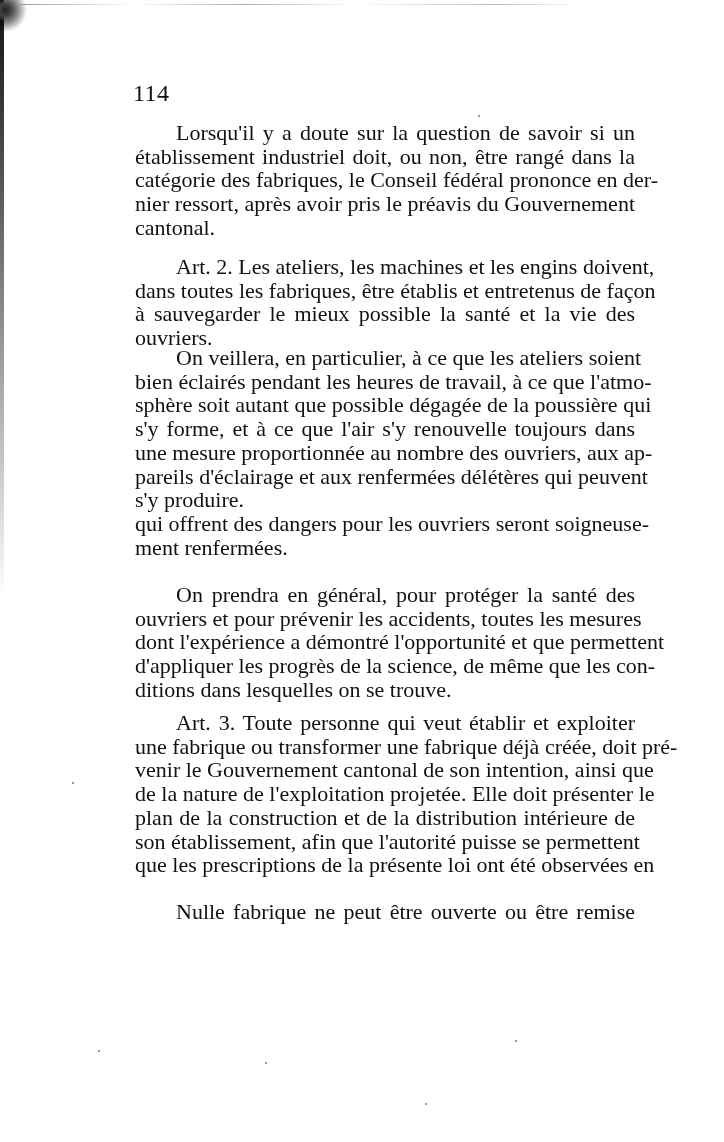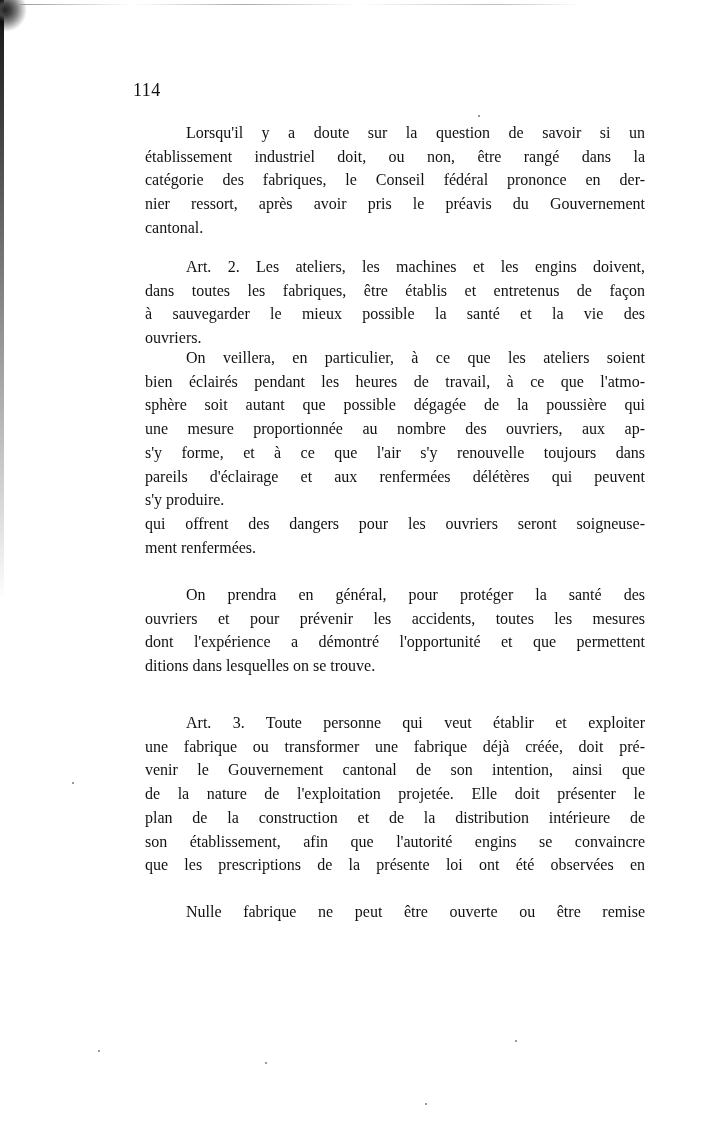--- a/index.html
+++ b/index.html
@@ -30,28 +30,28 @@
     .scan-topline {
       position: absolute;
       left: 20px; top: 4px;
       width: 560px; height: 1px;
       background: linear-gradient(90deg, #999, rgba(255,255,255,0) 20%, #aaa 40%, rgba(255,255,255,0) 60%, #bbb 85%, rgba(255,255,255,0));
     }
     .page-number {
       position: absolute;
       left: 133px;
       top: 80px;
-      font-size: 18px;
+      font-size: 24px;
       letter-spacing: 0.5px;
     }
     .text-block {
       position: absolute;
-      left: 145px;
+      left: 135px;
       width: 500px;
-      font-size: 16px;
+      font-size: 22px;
       line-height: 23.7px;
     }
     .line {
       display: block;
       text-align: justify;
       text-align-last: justify;
       white-space: nowrap;
     }
     .line.last {
       text-align-last: left;
@@ -87,45 +87,46 @@
   <span class="line indent">Art. 2. Les ateliers, les machines et les engins doivent,</span>
   <span class="line">dans toutes les fabriques, être établis et entretenus de façon</span>
   <span class="line">à sauvegarder le mieux possible la santé et la vie des</span>
   <span class="line last">ouvriers.</span>
 </div>
 
 <div class="text-block" style="top:346px;">
   <span class="line indent">On veillera, en particulier, à ce que les ateliers soient</span>
   <span class="line">bien éclairés pendant les heures de travail, à ce que l'atmo-</span>
   <span class="line">sphère soit autant que possible dégagée de la poussière qui</span>
+  <span class="line">s'y forme, et à ce que l'air s'y renouvelle toujours dans</span>
   <span class="line">une mesure proportionnée au nombre des ouvriers, aux ap-</span>
-  <span class="line">s'y forme, et à ce que l'air s'y renouvelle toujours dans</span>
   <span class="line">pareils d'éclairage et aux renfermées délétères qui peuvent</span>
   <span class="line last">s'y produire.</span>
 </div>
 
 <div class="text-block" style="top:512px;">
   <span class="line">qui offrent des dangers pour les ouvriers seront soigneuse-</span>
   <span class="line last">ment renfermées.</span>
 </div>
 
 <div class="text-block" style="top:583px;">
   <span class="line indent">On prendra en général, pour protéger la santé des</span>
   <span class="line">ouvriers et pour prévenir les accidents, toutes les mesures</span>
   <span class="line">dont l'expérience a démontré l'opportunité et que permettent</span>
+  <span class="line">d'appliquer les progrès de la science, de même que les con-</span>
   <span class="line last">ditions dans lesquelles on se trouve.</span>
 </div>
 
 <div class="text-block" style="top:711px;">
   <span class="line indent">Art. 3. Toute personne qui veut établir et exploiter</span>
   <span class="line">une fabrique ou transformer une fabrique déjà créée, doit pré-</span>
   <span class="line">venir le Gouvernement cantonal de son intention, ainsi que</span>
   <span class="line">de la nature de l'exploitation projetée. Elle doit présenter le</span>
   <span class="line">plan de la construction et de la distribution intérieure de</span>
-  <span class="line">son établissement, afin que l'autorité engins se convaincre</span>
+  <span class="line">son établissement, afin que l'autorité puisse se permettent</span>
   <span class="line">que les prescriptions de la présente loi ont été observées en</span>
 </div>
 
 <div class="text-block" style="top:900px;">
   <span class="line indent">Nulle fabrique ne peut être ouverte ou être remise</span>
 </div>
 
 <div class="speck" style="left:478px; top:115px;"></div>
 <div class="speck" style="left:72px; top:782px;"></div>
 <div class="speck" style="left:98px; top:1050px;"></div>

